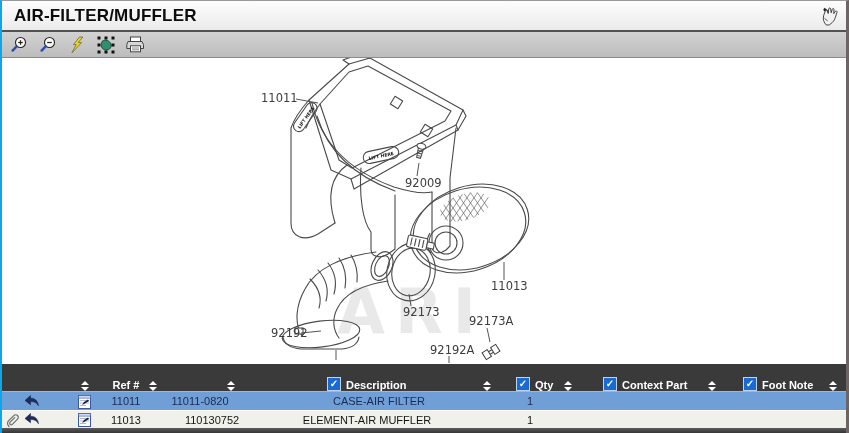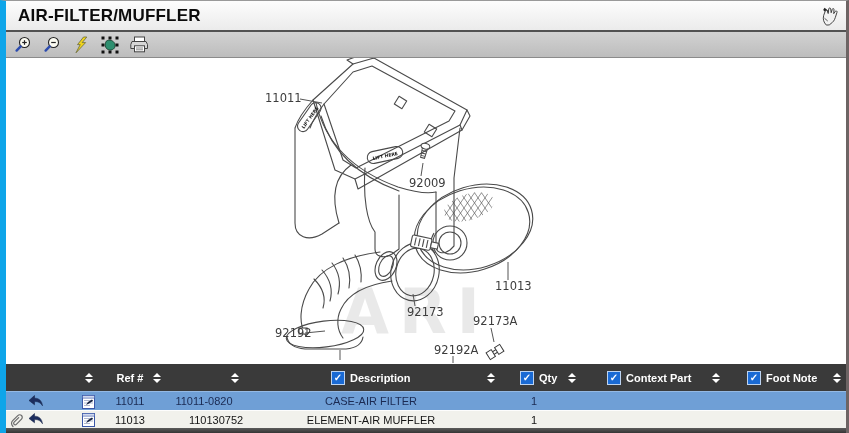--- a/index.html
+++ b/index.html
@@ -1,35 +1,35 @@
 <!DOCTYPE html>
 <html><head>
 <meta charset="utf-8">
 <style>
   html,body{margin:0;padding:0;background:#e8e8e8;}
   *{box-sizing:content-box;}
   .window{
     width:849px;height:433px;position:relative;overflow:hidden;
-    border-left:6px solid #0ea5e9;border-right:3px solid #6d6464;border-top:1px solid #9a9a9a;
+    border-left:2px solid #0ea5e9;border-right:3px solid #6d6464;border-top:1px solid #9a9a9a;
     background:#7f1d1d;font-family:"Liberation Sans",sans-serif;box-sizing:border-box;
   }
   
   .titlebar{height:29px;display:flex;align-items:center;justify-content:space-between;
     padding:0 6px 0 12px;background:linear-gradient(#fdfdfd,#ebebeb);border-bottom:2px solid #525252;}
   .title{font-size:17px;font-weight:bold;color:#0c0c0c;letter-spacing:.2px;}
   
   .toolbar{height:25px;background:linear-gradient(#d2d2d2,#bdbdbd);border-bottom:1px solid #8b8b8b;
     display:flex;align-items:center;gap:9px;padding:0 7px;}
   .tbtn{width:20px;height:20px;display:flex;align-items:center;justify-content:center;cursor:pointer;}
   
   .diagram{height:306px;background:#fff;position:relative;}
   .diagram svg{display:block;}
   
   .thead{height:27px;background:#3a3a3a;position:relative;color:#fff;font-size:11px;font-weight:bold;}
-  .hitem{position:absolute;top:0;height:27px;display:flex;align-items:center;gap:5px;}
+  .hitem{position:absolute;top:0;height:27px;display:flex;align-items:flex-end;gap:5px;}
   .hcenter{justify-content:center;}
   .sort{display:flex;flex-direction:column;gap:2px;cursor:pointer;}
   .sort i{display:block;width:0;height:0;border-left:4px solid transparent;border-right:4px solid transparent;}
   .sort .u{border-bottom:4px solid #fff;}
   .sort .d{border-top:4px solid #fff;}
   .cbx{width:12px;height:12px;background:#1a6ad4;border:1px solid #bdd3f0;color:#fff;
     font-size:10px;line-height:12px;text-align:center;cursor:pointer;flex:0 0 auto;}
   .trow{position:relative;font-size:11px;overflow:hidden;}
   .row-sel{height:18px;background:#6f9fd6;color:#1b2a52;border-top:1px solid #94b9e4;}
   .row-alt{height:17px;background:#f1f1ec;color:#141414;border-top:1px solid #fdfdfd;}
@@ -301,21 +301,21 @@
         <rect x="0.5" y="1.5" width="12" height="13" fill="#fff" stroke="#3a57a8"></rect>
         <rect x="0.5" y="1.5" width="12" height="2.6" fill="#cfd8ee" stroke="#3a57a8" stroke-width="0.6"></rect>
         <line x1="2" y1="6.5" x2="11" y2="6.5" stroke="#9aa6c4" stroke-width="0.8"></line>
         <line x1="2" y1="9" x2="11" y2="9" stroke="#9aa6c4" stroke-width="0.8"></line>
         <line x1="2" y1="11.5" x2="8" y2="11.5" stroke="#9aa6c4" stroke-width="0.8"></line>
         <path d="M4,11 L6,8 L10,5.5 L11,7 L7,9.5 Z" fill="#16223f"></path>
       </svg>
     </span>
     <span class="cell" style="left:98px;width:52px">11011</span>
     <span class="cell" style="left:156px;width:84px">11011-0820</span>
-    <span class="cell" style="left:250px;width:230px">CASE-AIR FILTER</span>
+    <span class="cell" style="left:262px;width:230px">CASE-AIR FILTER</span>
     <span class="cell" style="left:503px;width:50px">1</span>
     <span class="cell" style="left:585px;width:115px"></span>
     <span class="cell" style="left:725px;width:95px"></span>
   </div>
 
   <div class="trow row-alt">
     <span class="ricon" style="left:3px;top:2px">
       <svg width="14" height="15" viewBox="0 0 13 15">
         <path d="M3.5,13.5 C1.6,11.6 1.6,9.3 3.2,7.7 L8.3,2.6 C9.4,1.5 11,1.5 12,2.5 C13,3.5 13,5.2 12,6.2 L6.8,11.4 C6.2,12 5.2,12 4.6,11.4 C4,10.8 4,9.8 4.6,9.2 L9.2,4.6" fill="none" stroke="#6b6b6b" stroke-width="1.2" stroke-linecap="round"></path>
       </svg>

